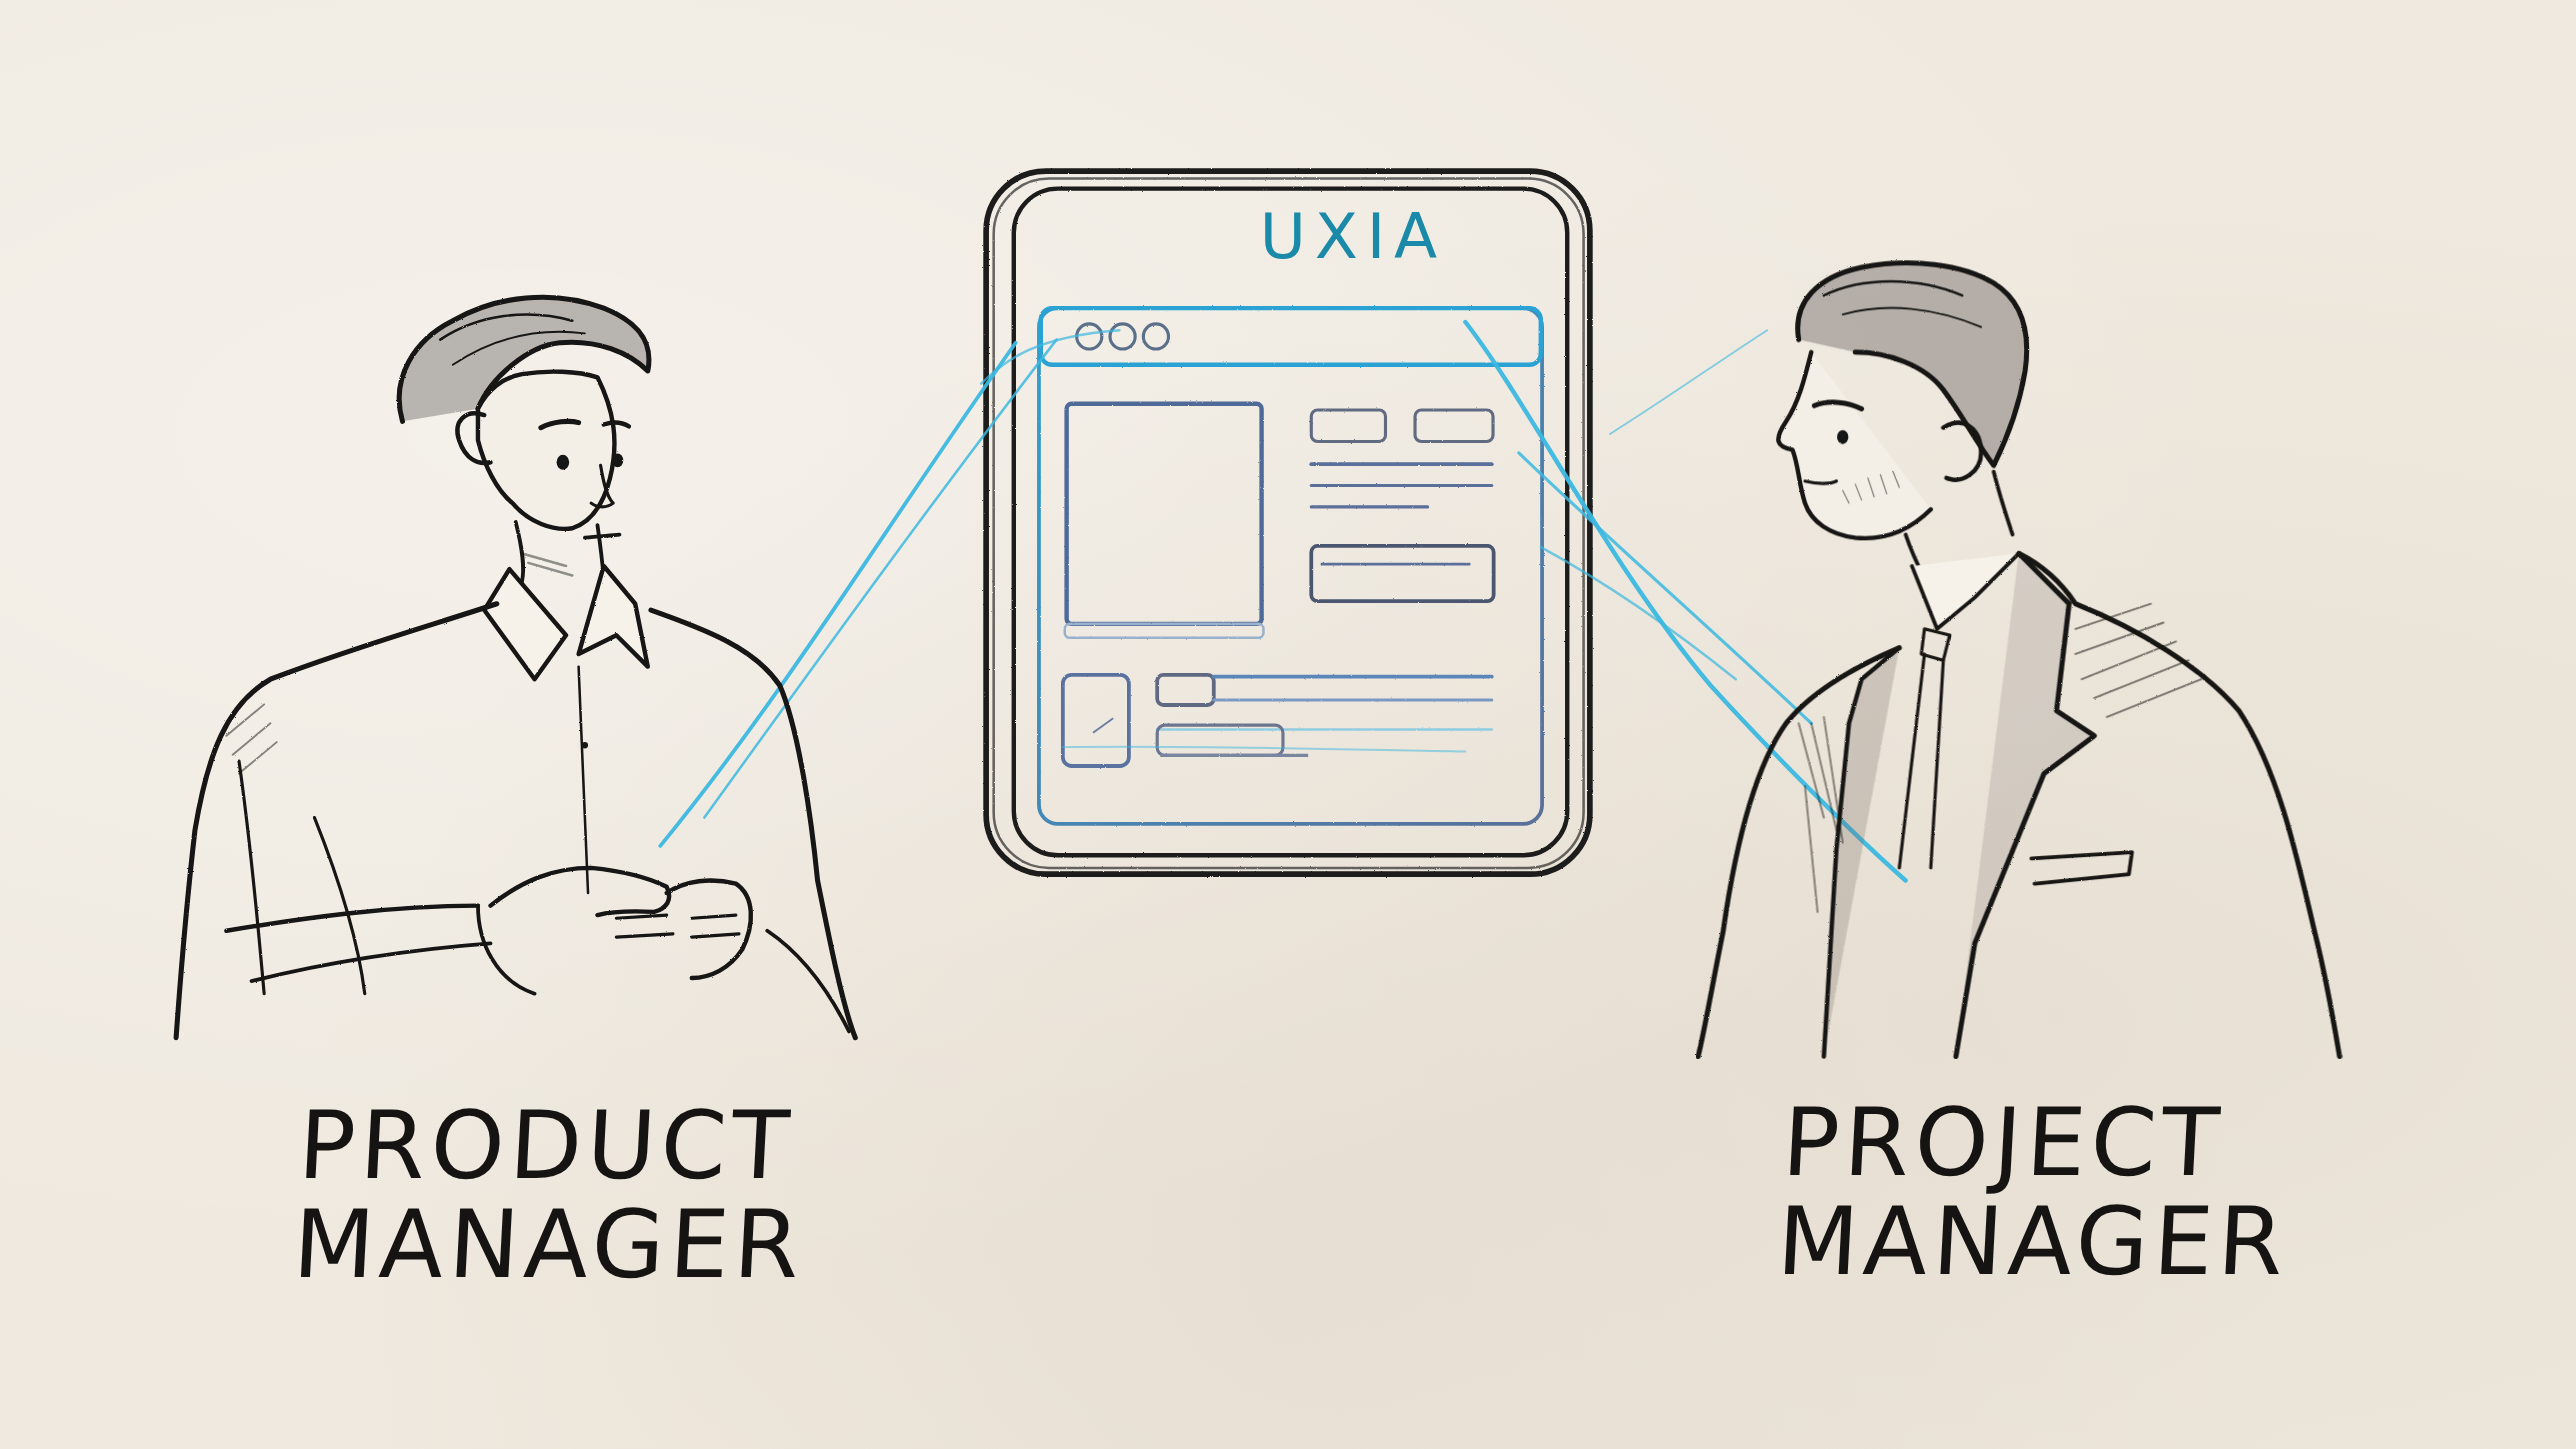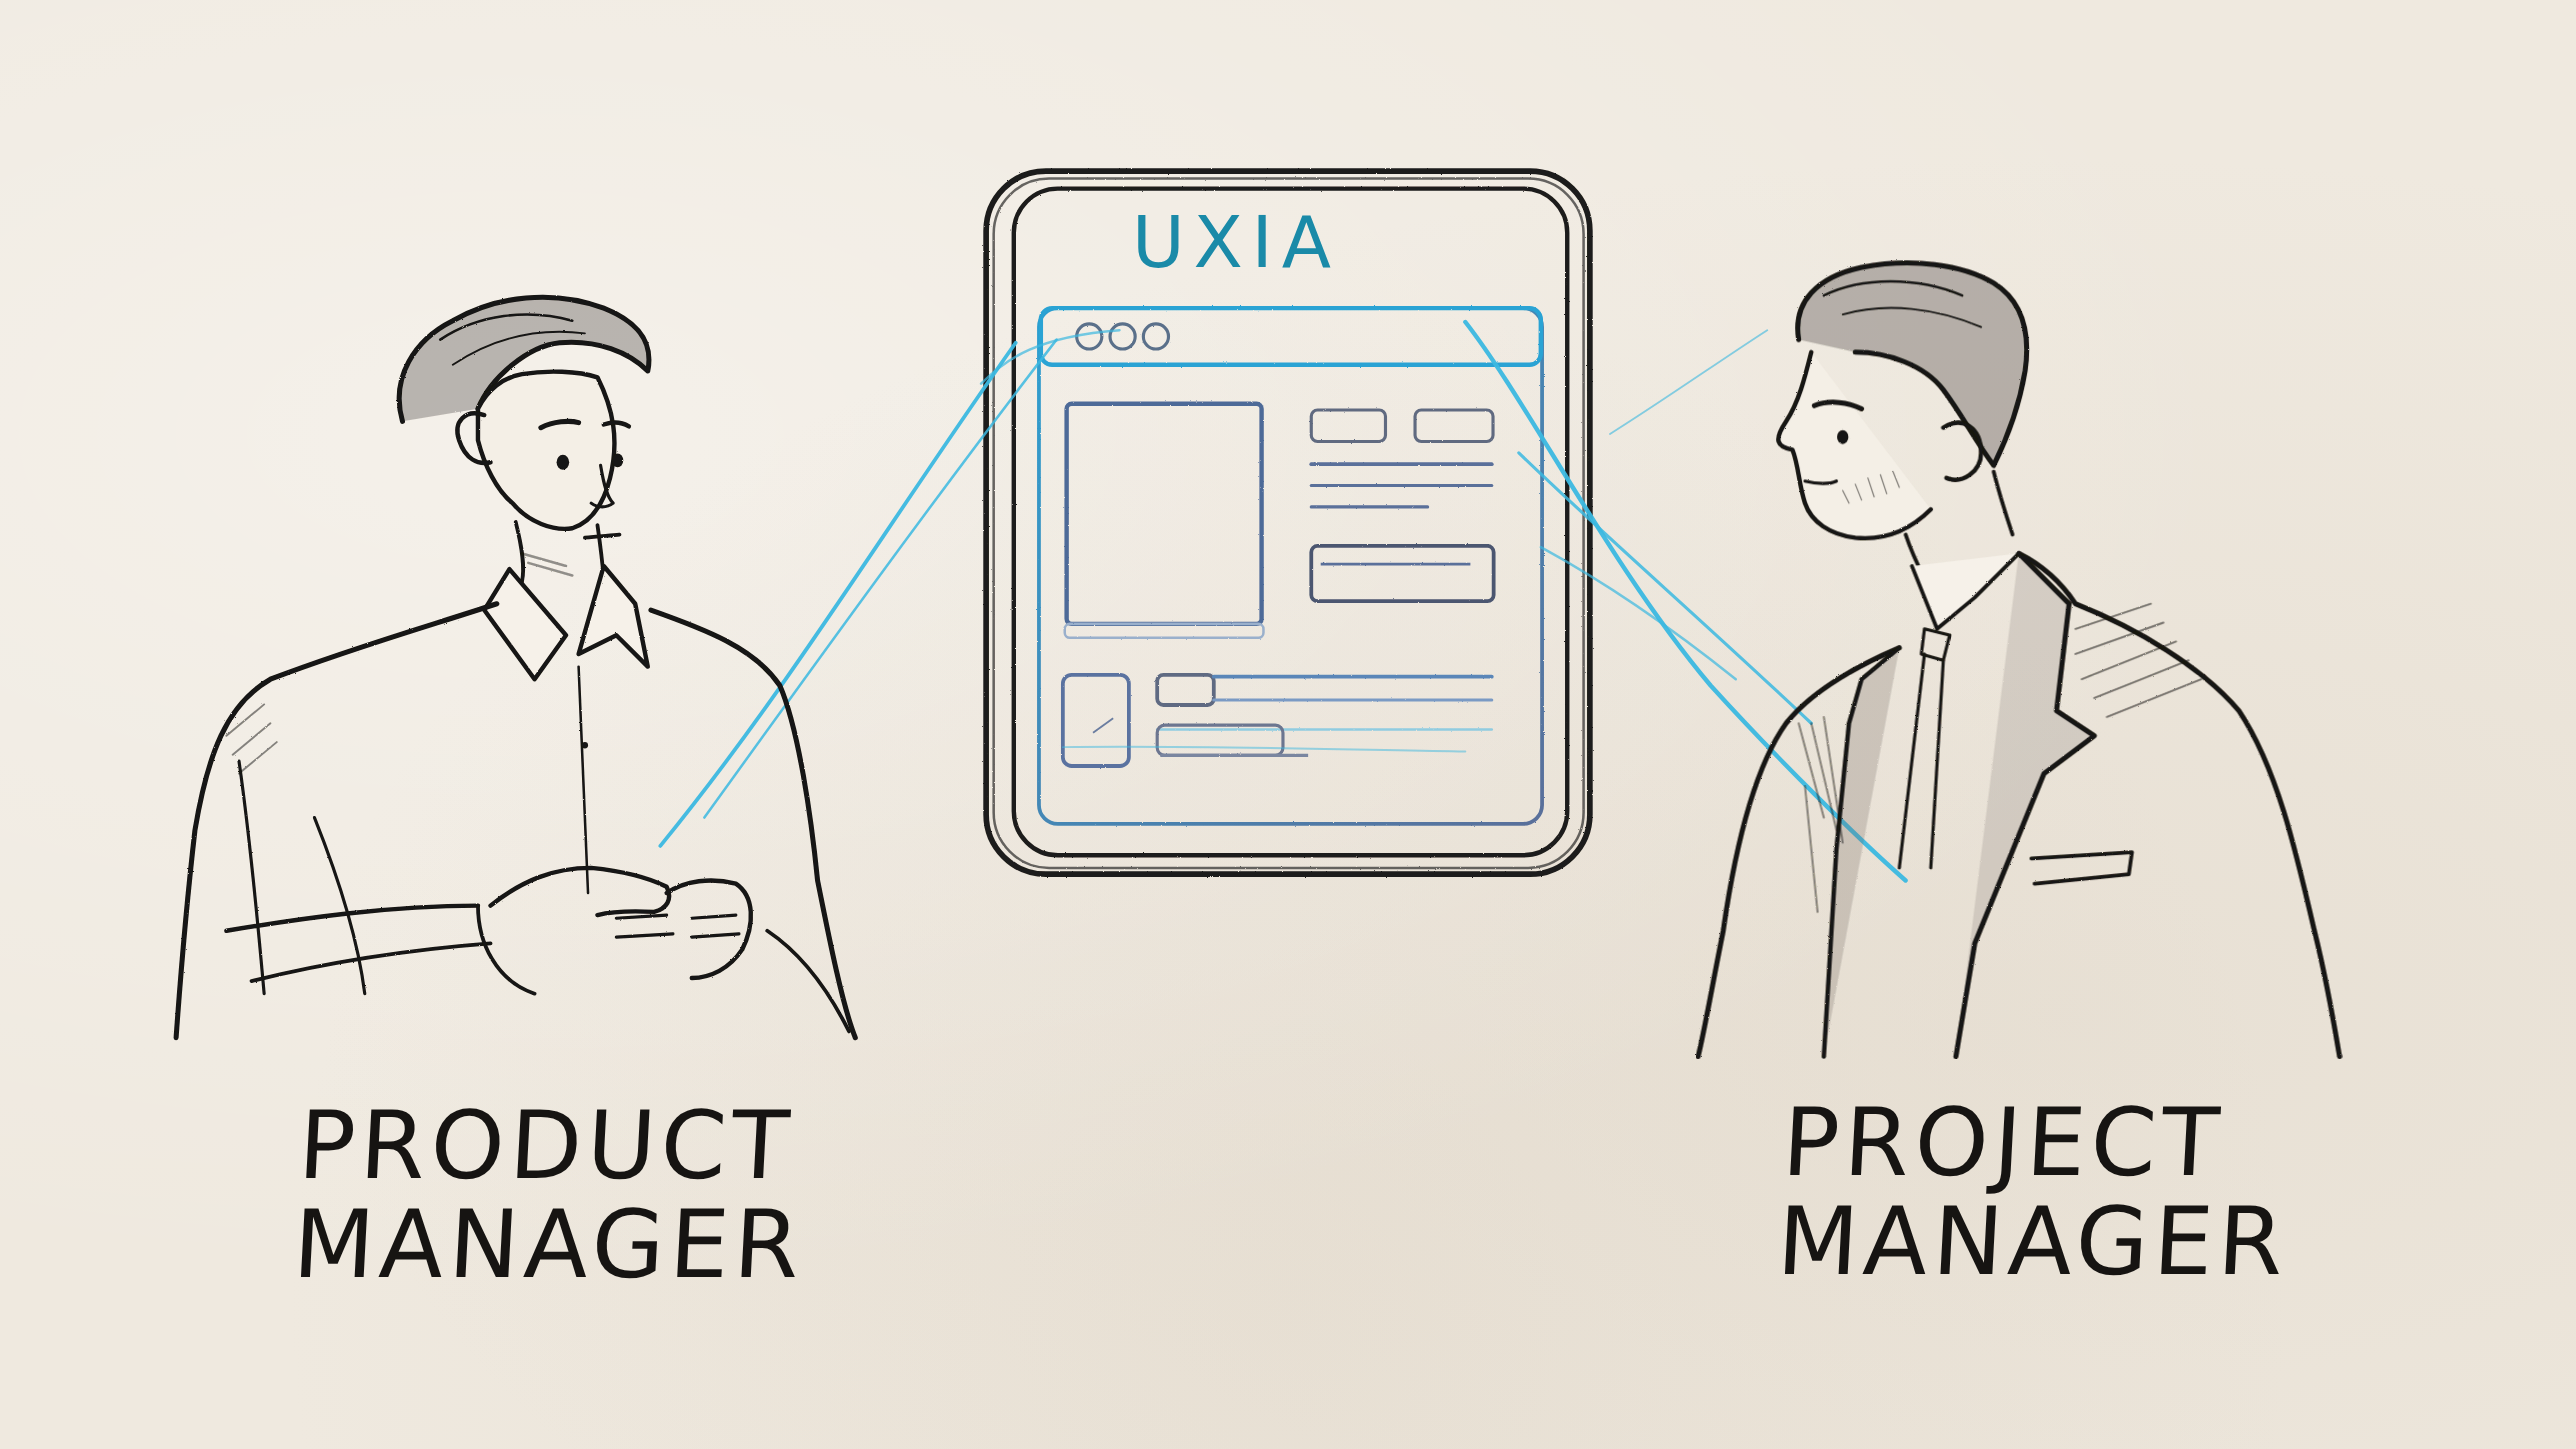--- a/index.html
+++ b/index.html
@@ -27,23 +27,23 @@
     line-height: 1.05;
     text-align: left;
     transform: skewX(-3deg);
   }
   .label span { display: block; }
   .label-left { left: 296px; top: 1097px; font-size: 94px; }
   .label-right { left: 1780px; top: 1094px; font-size: 94px; }
   .brand {
     position: absolute;
     left: 1132px; top: 200px; width: 314px;
-    text-align: left;
+    text-align: right;
     font-family: "DejaVu Sans", sans-serif;
-    font-size: 72px;
+    font-size: 63px;
     letter-spacing: 8.8px;
     color: #1a8aa8;
     font-weight: 400;
   }
 </style>
 </head>
 <body>
 
 <div class="paper"></div>
 

